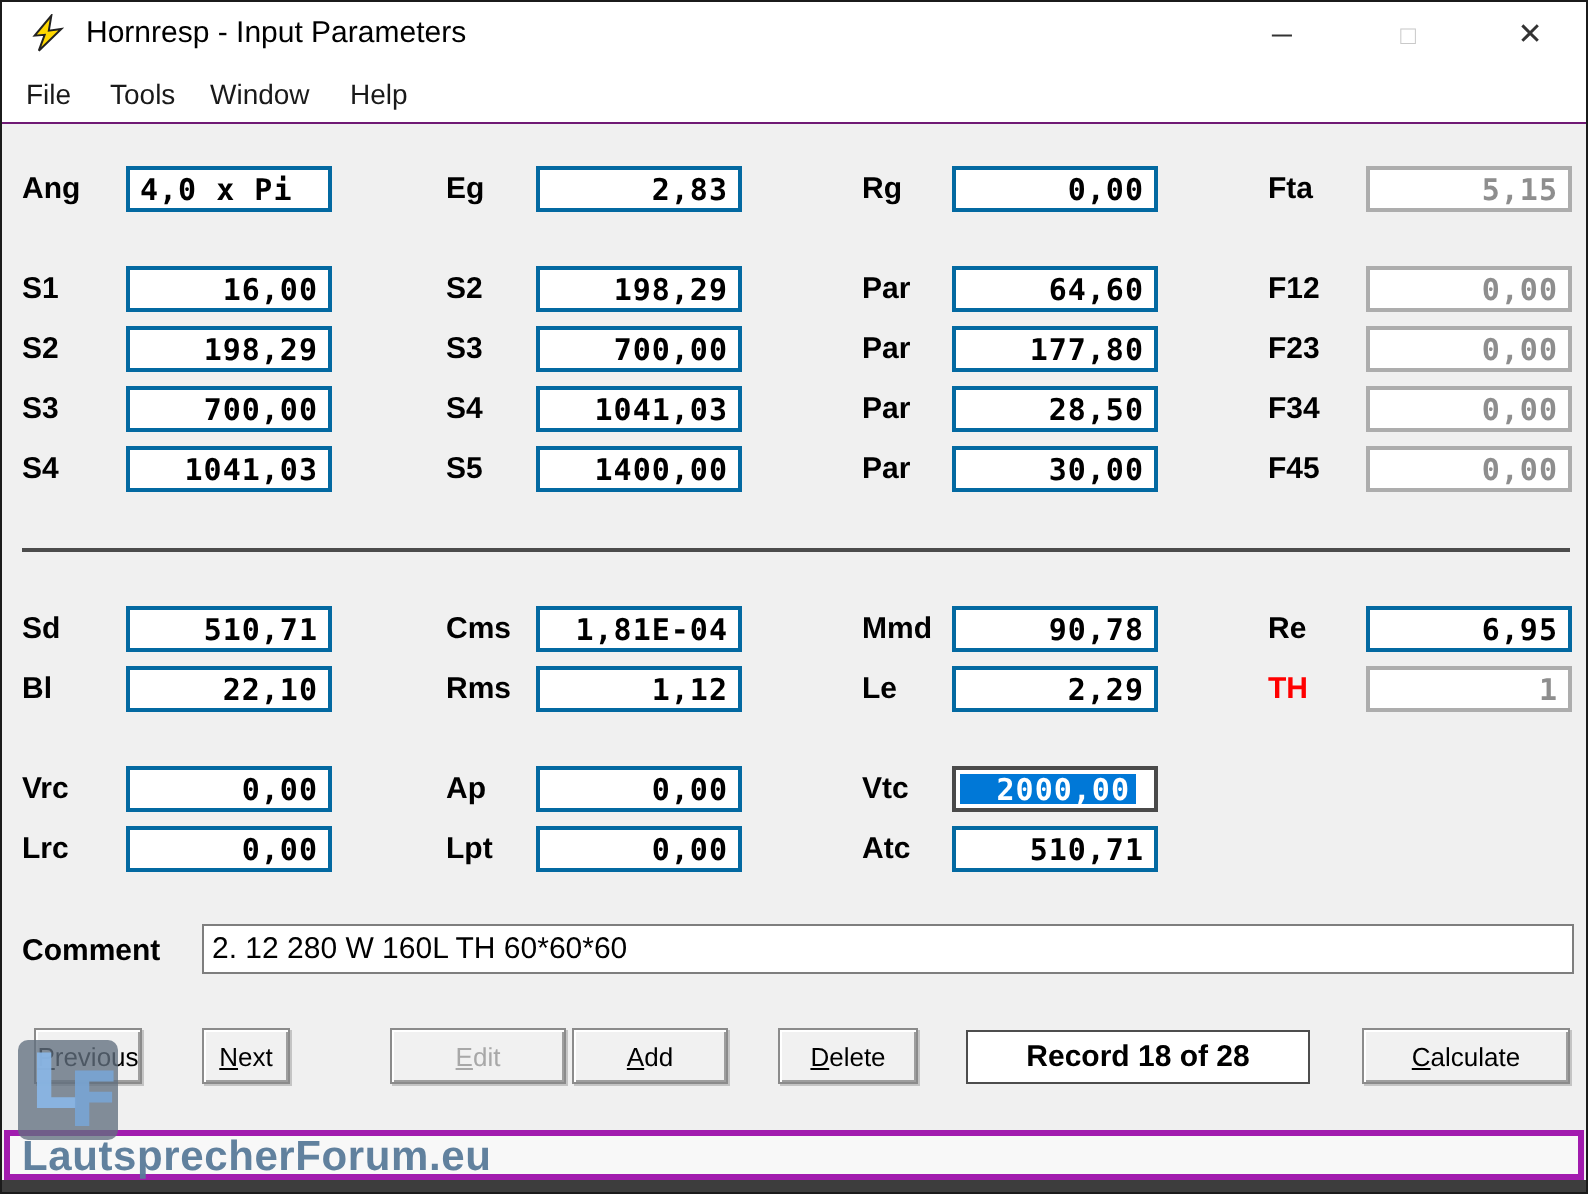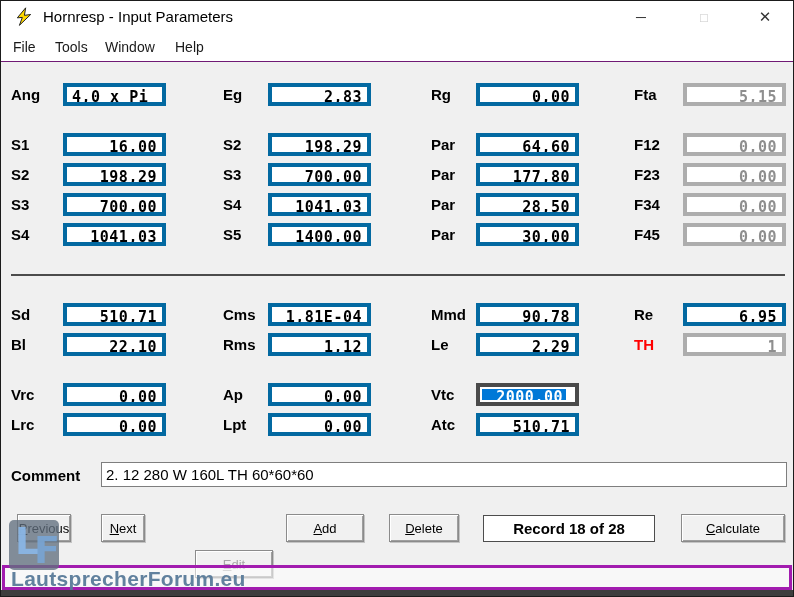--- a/index.html
+++ b/index.html
@@ -12,21 +12,21 @@
   #app-icon{position:absolute;left:13px;top:6px;width:20px;height:20px;}
   #title-text{position:absolute;left:42px;top:0;height:32px;line-height:32px;font-size:15px;color:#000;}
   .tc{position:absolute;top:0;width:46px;height:32px;display:flex;align-items:center;justify-content:center;font-size:14px;color:#333;cursor:default;}
   #btn-min{left:617px;}
   #btn-max{left:680px;color:#c9c9c9;font-size:13px;}
   #btn-close{left:741px;font-size:15px;}
   .menu-item{position:absolute;top:33px;height:26px;line-height:26px;font-size:14px;color:#1a1a1a;padding:0 2px;}
 
   
   .lbl{position:absolute;height:23px;line-height:23px;font-size:15px;font-weight:bold;color:#000;white-space:nowrap;}
-  .box{position:absolute;width:103px;height:23px;box-sizing:border-box;background:#fff;border:4px solid #0369a1;
+  .box{position:absolute;width:103px;height:23px;box-sizing:border-box;background:#fff;border:2px solid #0369a1;
        font-family:"DejaVu Sans Mono",monospace;font-weight:bold;font-size:15px;line-height:20px;
        text-align:right;padding:0 5px;letter-spacing:0.5px;color:#000;white-space:nowrap;overflow:hidden;}
   .box.dis{border-color:#adadad;color:#8e8e8e;}
   .box.left{text-align:left;}
   .lbl.red{color:#ff0000;}
 
   .c1{left:10px;text-align:center;} .c1b{left:62px;}
   .c2{left:222px;} .c2b{left:267px;}
   .c3{left:430px;} .c3b{left:475px;}
   .c4{left:633px;} .c4b{left:682px;}
@@ -47,21 +47,21 @@
 
   
   .btn{position:absolute;top:513px;height:28px;box-sizing:border-box;background:#f1f1f1;border:1px solid #8b8b8b;
        box-shadow:inset 1px 1px 0 #ffffff,inset -1px -1px 0 #9e9e9e,1px 1px 0 rgba(0,0,0,0.18);
        display:flex;align-items:center;justify-content:center;font-size:13px;color:#000;cursor:default;}
   .btn span{display:block;}
   .btn span::first-letter{text-decoration:underline;}
   .btn.disabled{color:#a8a8a8;}
   #btn-previous{left:16px;width:54px;}
   #btn-next{left:100px;width:44px;}
-  #btn-edit{left:194px;width:78px;margin-top:36px;}
+  #btn-edit{left:194px;width:88px;}
   #btn-add{left:285px;width:78px;}
   #btn-delete{left:388px;width:70px;}
   #btn-calculate{left:680px;width:104px;}
   #record-box{position:absolute;left:482px;top:514px;width:172px;height:27px;box-sizing:border-box;background:#fff;
               border:1px solid #4d4d4d;display:flex;align-items:center;justify-content:center;
               font-size:15px;font-weight:bold;color:#000;}
 
   
   #wm-bar{position:absolute;left:1px;top:564px;width:790px;height:25px;box-sizing:border-box;
           background:rgba(255,255,255,0.55);border:3px solid #a21caf;z-index:5;padding-left:24px;}

